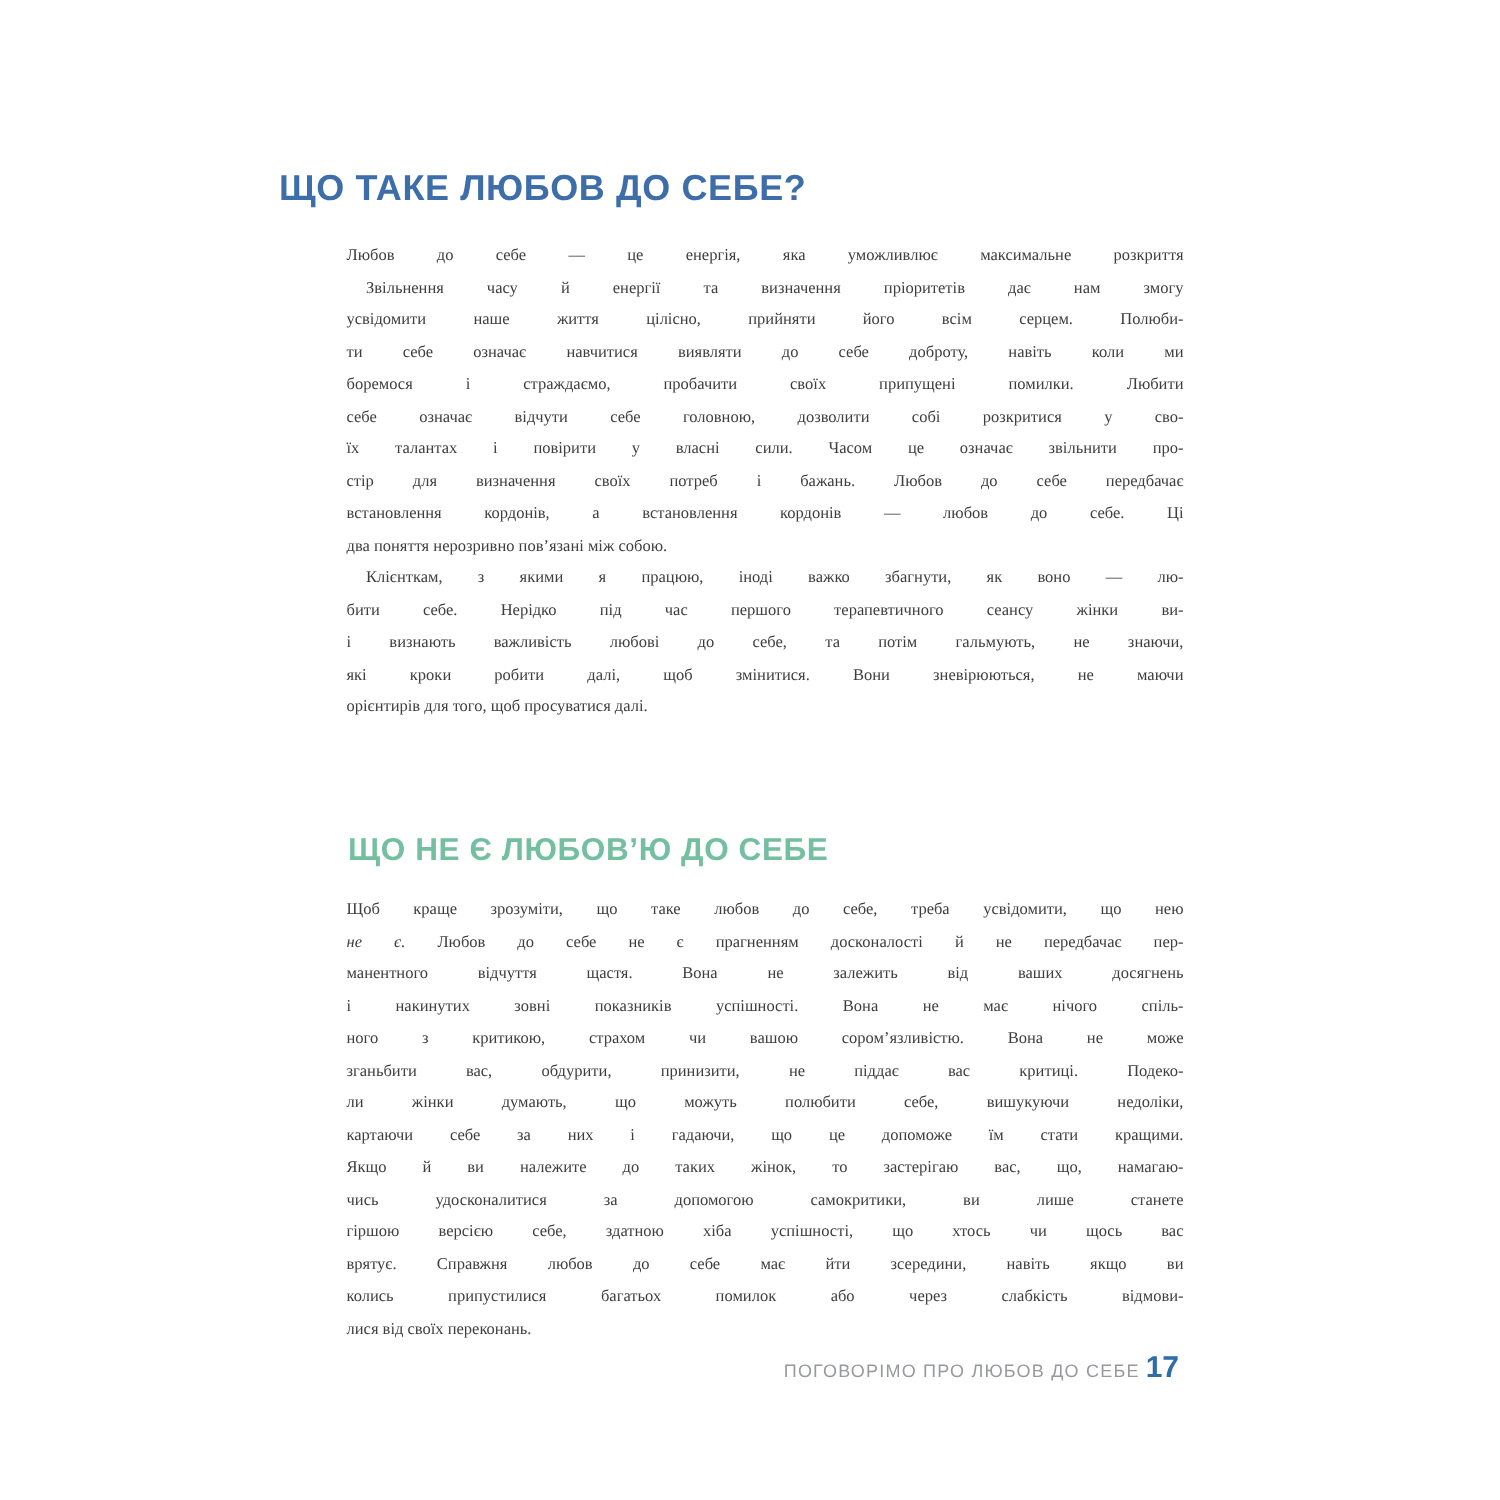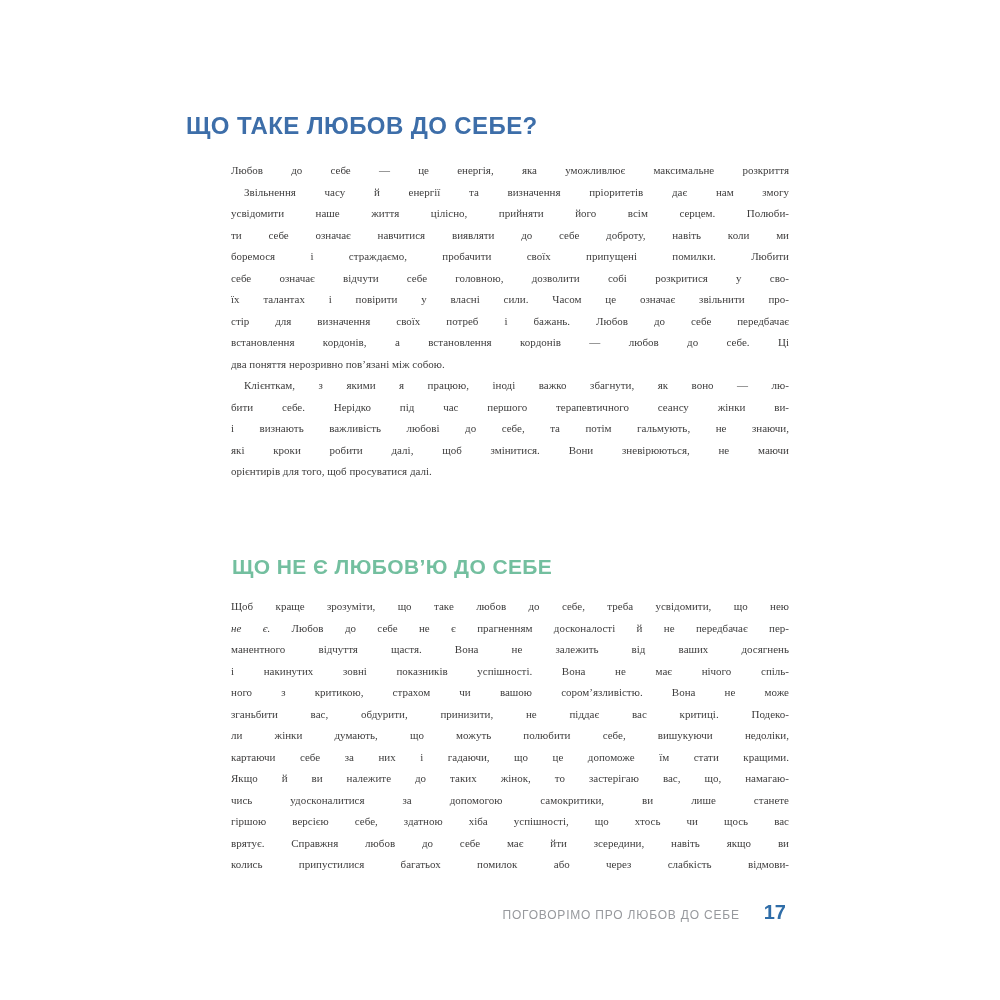--- a/index.html
+++ b/index.html
@@ -49,21 +49,21 @@
   .para.indent .line:first-child { padding-left: 13px; }
   .em { font-style: italic; }
   .footer {
     position: absolute;
     top: 901px;
     left: 231px;
     width: 555px;
     display: flex;
     justify-content: flex-end;
     align-items: baseline;
-    gap: 24px;
+    gap: 4px;
   }
   .running-title {
     font-family: "Liberation Sans", "DejaVu Sans", sans-serif;
     font-size: 12px;
     letter-spacing: 0.8px;
     color: #97999d;
   }
   .page-number {
     font-family: "Liberation Sans", "DejaVu Sans", sans-serif;
     font-size: 20px;
@@ -112,20 +112,21 @@
         <div class="line"><span>і накинутих зовні показників успішності. Вона не має нічого спіль-</span></div>
         <div class="line"><span>ного з критикою, страхом чи вашою сором’язливістю. Вона не може</span></div>
         <div class="line"><span>зганьбити вас, обдурити, принизити, не піддає вас критиці. Подеко-</span></div>
         <div class="line"><span>ли жінки думають, що можуть полюбити себе, вишукуючи недоліки,</span></div>
         <div class="line"><span>картаючи себе за них і гадаючи, що це допоможе їм стати кращими.</span></div>
         <div class="line"><span>Якщо й ви належите до таких жінок, то застерігаю вас, що, намагаю-</span></div>
         <div class="line"><span>чись удосконалитися за допомогою самокритики, ви лише станете</span></div>
         <div class="line"><span>гіршою версією себе, здатною хіба успішності, що хтось чи щось вас</span></div>
         <div class="line"><span>врятує. Справжня любов до себе має йти зсередини, навіть якщо ви</span></div>
         <div class="line"><span>колись припустилися багатьох помилок або через слабкість відмови-</span></div>
+        <div class="line last"><span>лися від своїх переконань.</span></div>
       </div>
     </div>
 
   <div class="footer">
     <span class="running-title">ПОГОВОРІМО ПРО ЛЮБОВ ДО СЕБЕ</span>
     <span class="page-number">17</span>
   </div>
 
 </div>
 

